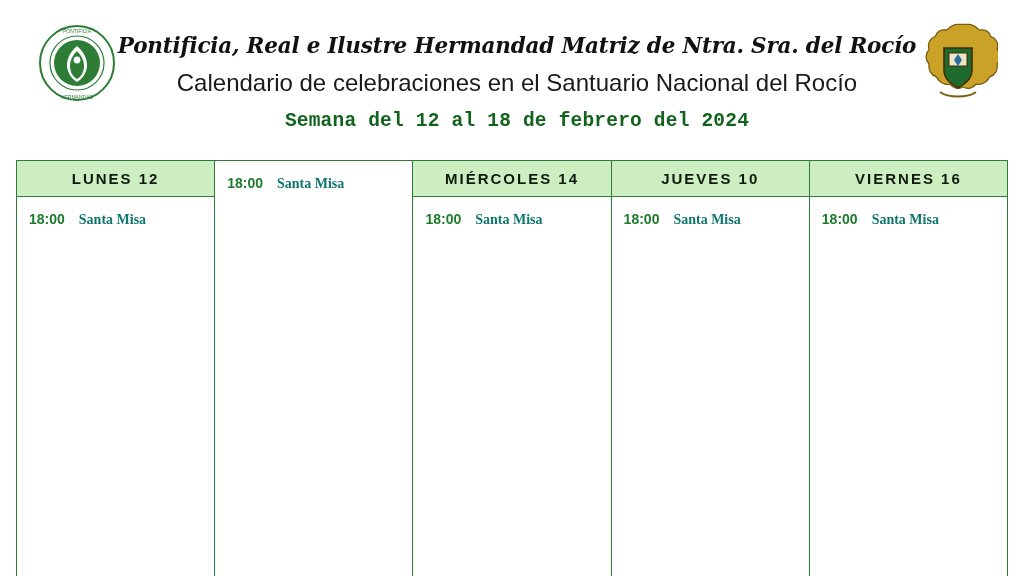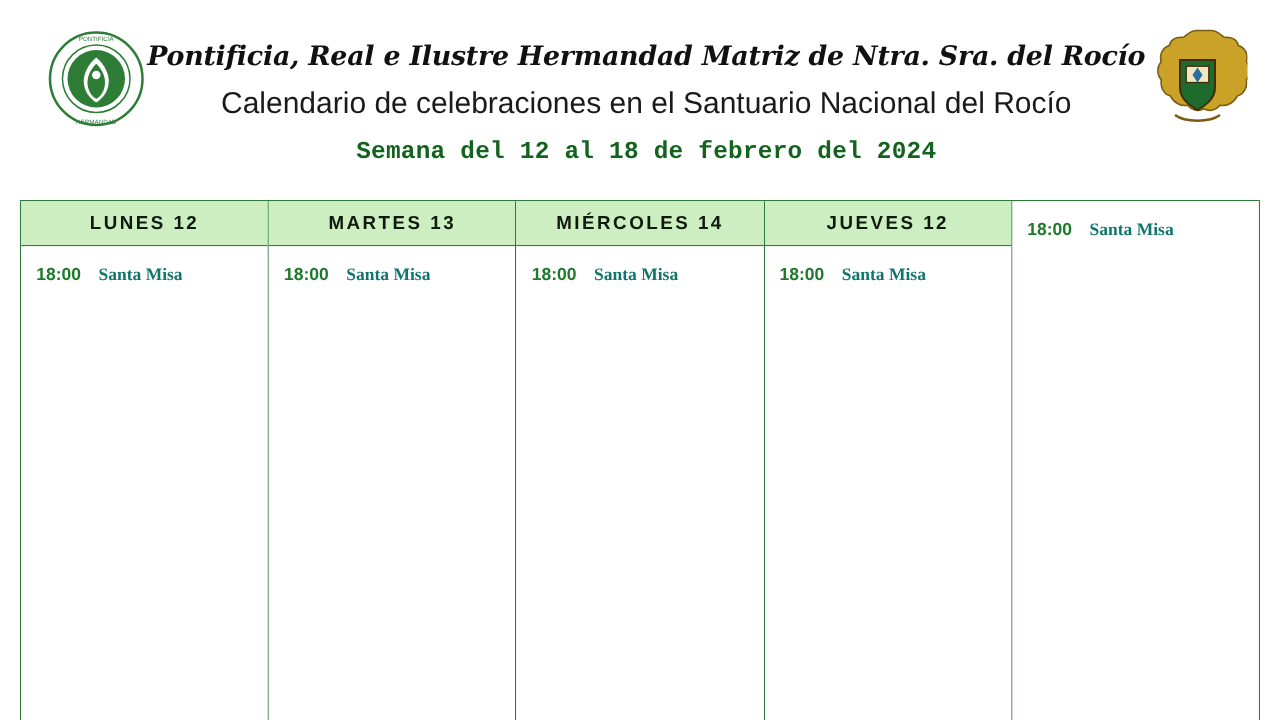--- a/index.html
+++ b/index.html
@@ -177,50 +177,50 @@
       <div class="day-head">LUNES 12</div>
       <div class="day-body">
         <div class="event">
           <span class="event-time">18:00</span>
           <span class="event-name">Santa Misa</span>
         </div>
       </div>
     </div>
 
     <div class="day-col">
-      <div class="day-head">MARTES 13</div>
       <div class="day-body">
         <div class="event">
           <span class="event-time">18:00</span>
           <span class="event-name">Santa Misa</span>
         </div>
       </div>
     </div>
 
     <div class="day-col">
       <div class="day-head">MIÉRCOLES 14</div>
       <div class="day-body">
         <div class="event">
           <span class="event-time">18:00</span>
           <span class="event-name">Santa Misa</span>
         </div>
       </div>
     </div>
 
     <div class="day-col">
-      <div class="day-head">JUEVES 12</div>
-      <div class="day-body">
-        <div class="event">
-          <span class="event-time">18:00</span>
-          <span class="event-name">Santa Misa</span>
-        </div>
-      </div>
-    </div>
-
-    <div class="day-col">
+      <div class="day-head">JUEVES 10</div>
+      <div class="day-body">
+        <div class="event">
+          <span class="event-time">18:00</span>
+          <span class="event-name">Santa Misa</span>
+        </div>
+      </div>
+    </div>
+
+    <div class="day-col">
+      <div class="day-head">VIERNES 16</div>
       <div class="day-body">
         <div class="event">
           <span class="event-time">18:00</span>
           <span class="event-name">Santa Misa</span>
         </div>
       </div>
     </div>
 
   </div>
 

